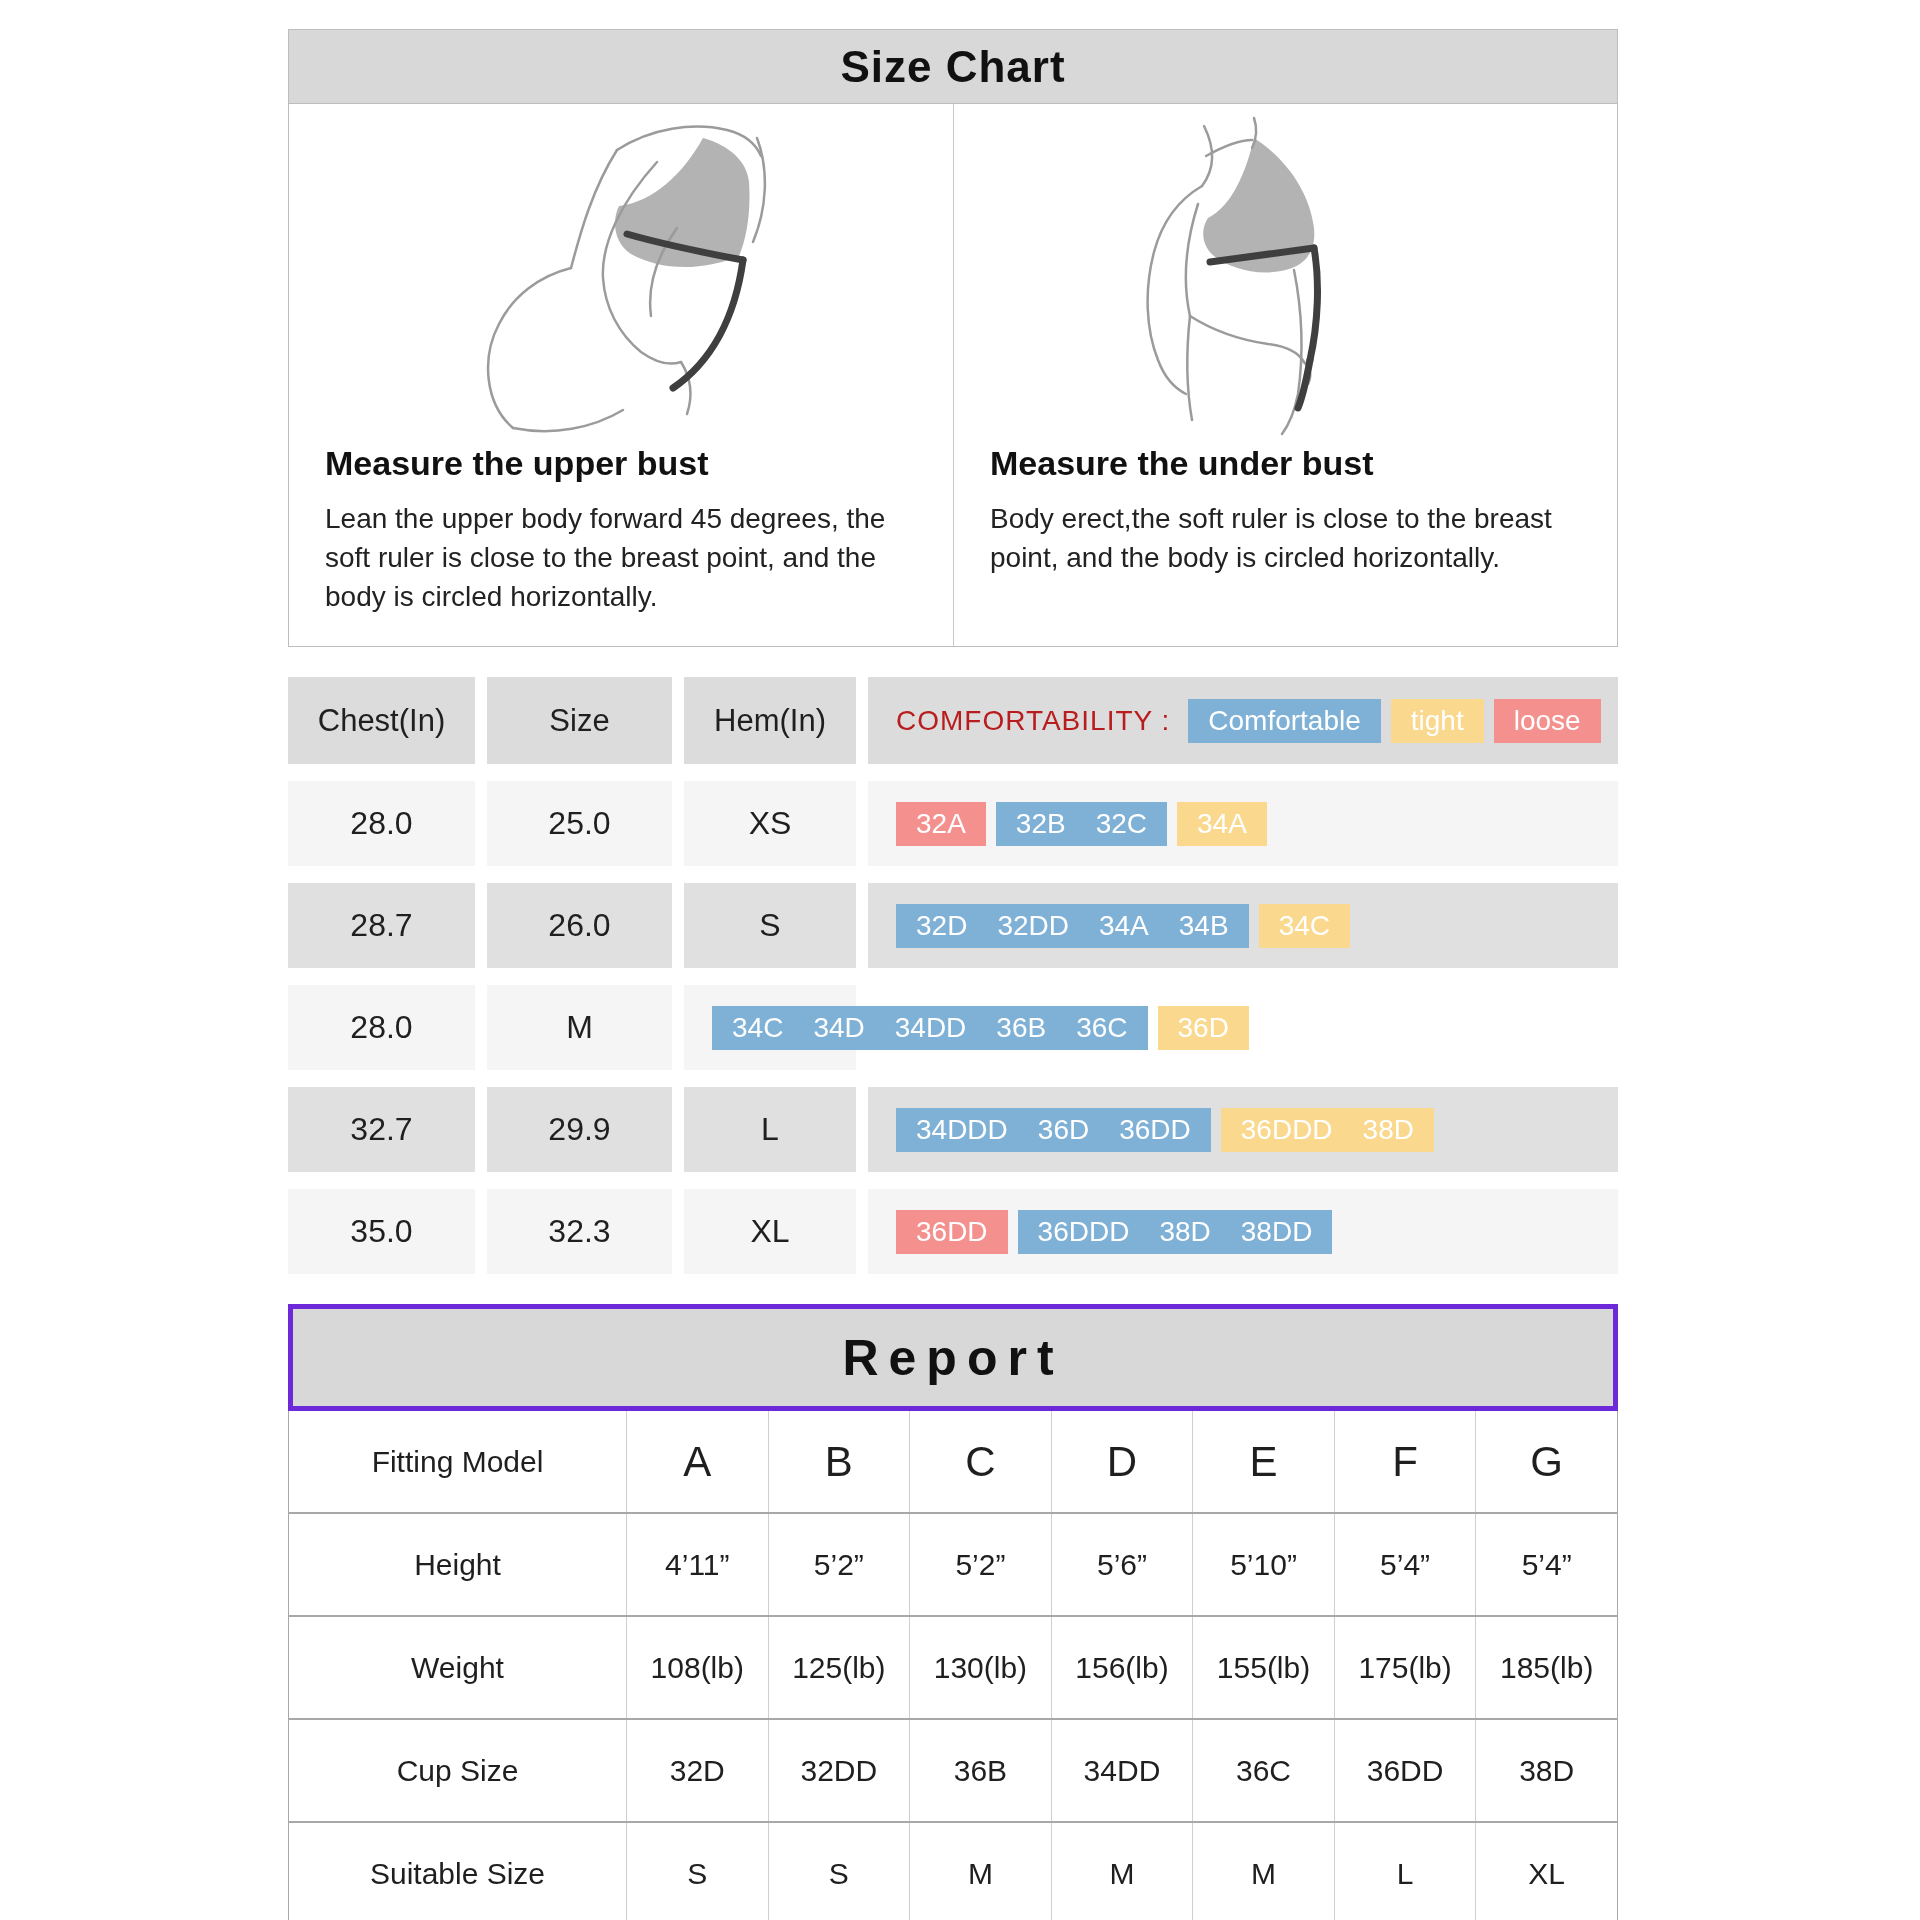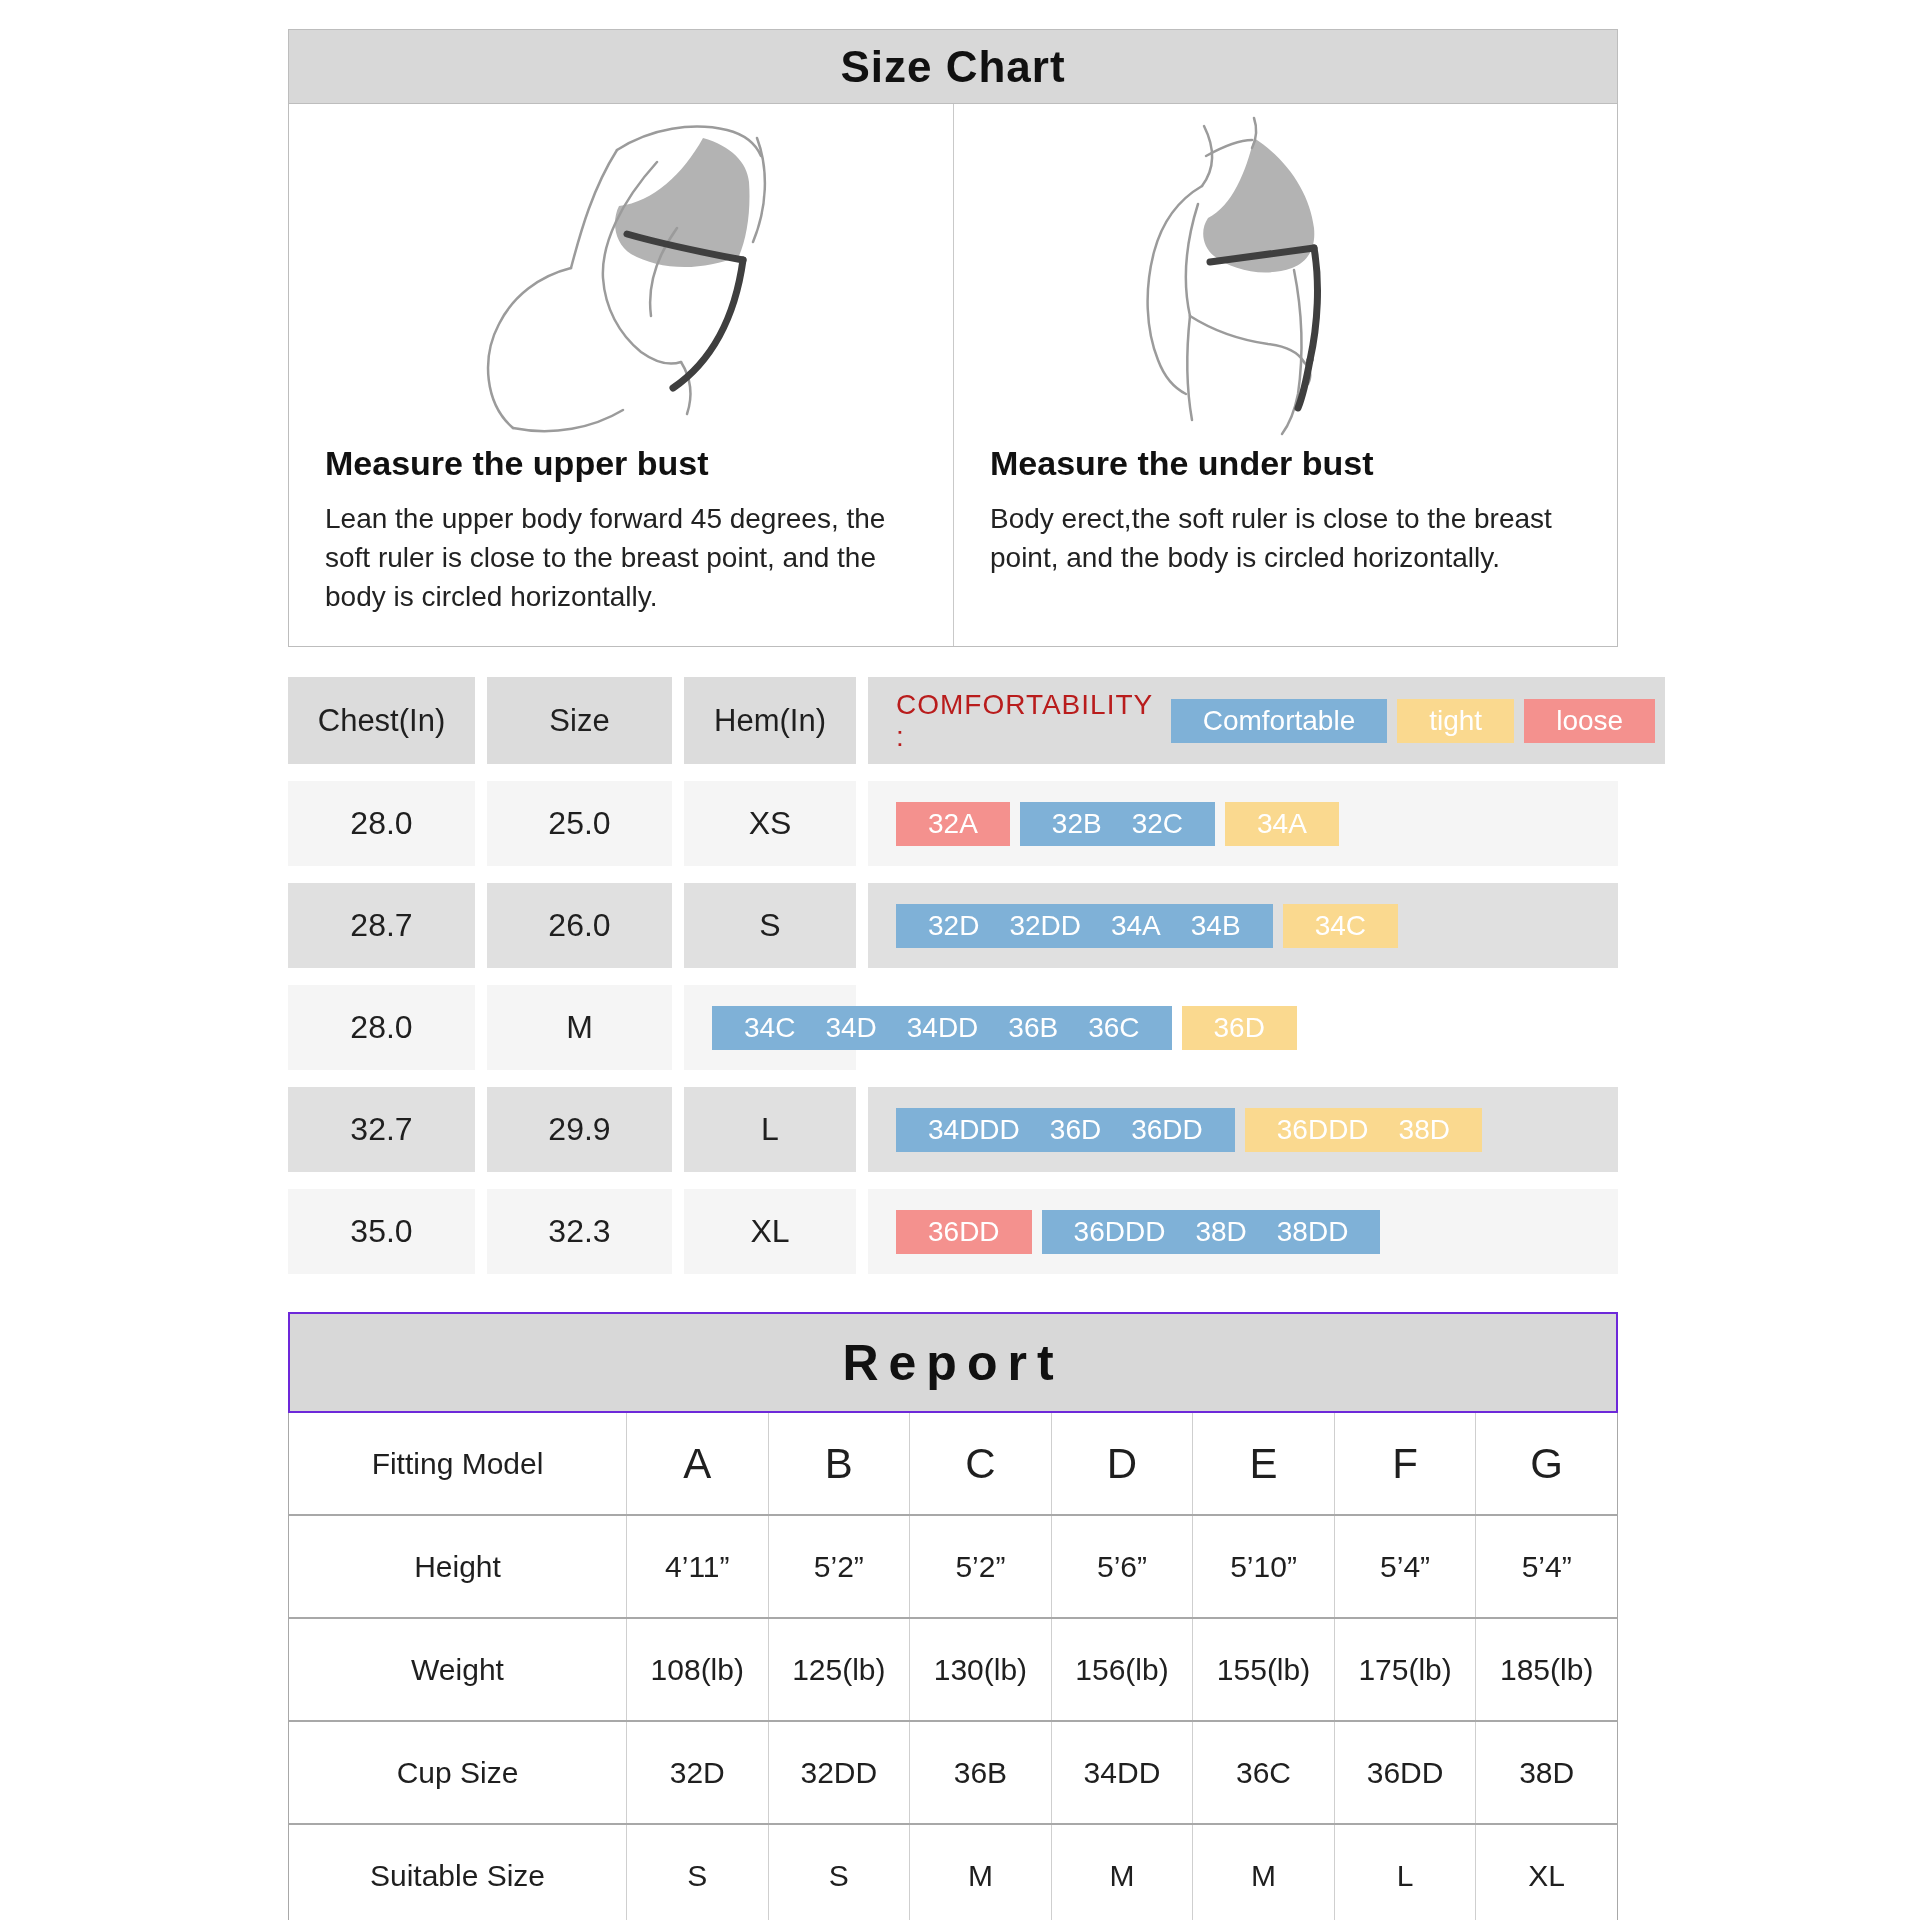--- a/index.html
+++ b/index.html
@@ -25,29 +25,29 @@
 
   
   .size-table{margin-top:30px;}
   .srow{display:grid;grid-template-columns:187px 185px 172px 1fr;column-gap:12px;margin-bottom:17px;}
   .cell{display:flex;align-items:center;justify-content:center;font-size:32px;}
   .srow.header .cell{height:87px;background:#dcdcdc;font-size:31px;}
   .srow.light .cell{height:85px;background:#f5f5f5;}
   .srow.dark  .cell{height:85px;background:#e0e0e0;}
   .comfort-cell{justify-content:flex-start;padding-left:28px;}
   .comfort-label{font-size:28px;letter-spacing:1px;color:#b91c1c;margin-right:18px;}
-  .chip{height:44px;display:inline-flex;align-items:center;padding:0 32px;
+  .chip{height:44px;display:inline-flex;align-items:center;padding:0 20px;
         color:#ffffff;font-size:28px;margin-right:10px;white-space:nowrap;}
   .chip .v + .v{margin-left:30px;}
   .chip.comfortable{background:#7fb1d7;}
   .chip.tight{background:#fad98f;}
   .chip.loose{background:#f4918e;}
 
   
-  .report-title{margin-top:38px;height:97px;background:#d8d8d8;border:2px solid #6d28d9;
+  .report-title{margin-top:30px;height:97px;background:#d8d8d8;border:5px solid #6d28d9;
                 display:flex;align-items:center;justify-content:center;
                 font-size:50px;font-weight:bold;letter-spacing:10px;color:#111;}
   table.report{width:100%;border-collapse:collapse;border:1px solid #a8a8a8;border-top:none;table-layout:fixed;}
   table.report td{border-left:1px solid #cfcfcf;border-top:2px solid #a8a8a8;
                   height:99px;text-align:center;vertical-align:middle;font-size:30px;color:#1f1f1f;}
   table.report tr:first-child td{border-top:none;}
   table.report td:first-child{border-left:none;width:335px;}
   table.report tr.models td.val{font-size:42px;}
   table.report td.val{font-size:30px;}
 </style>

